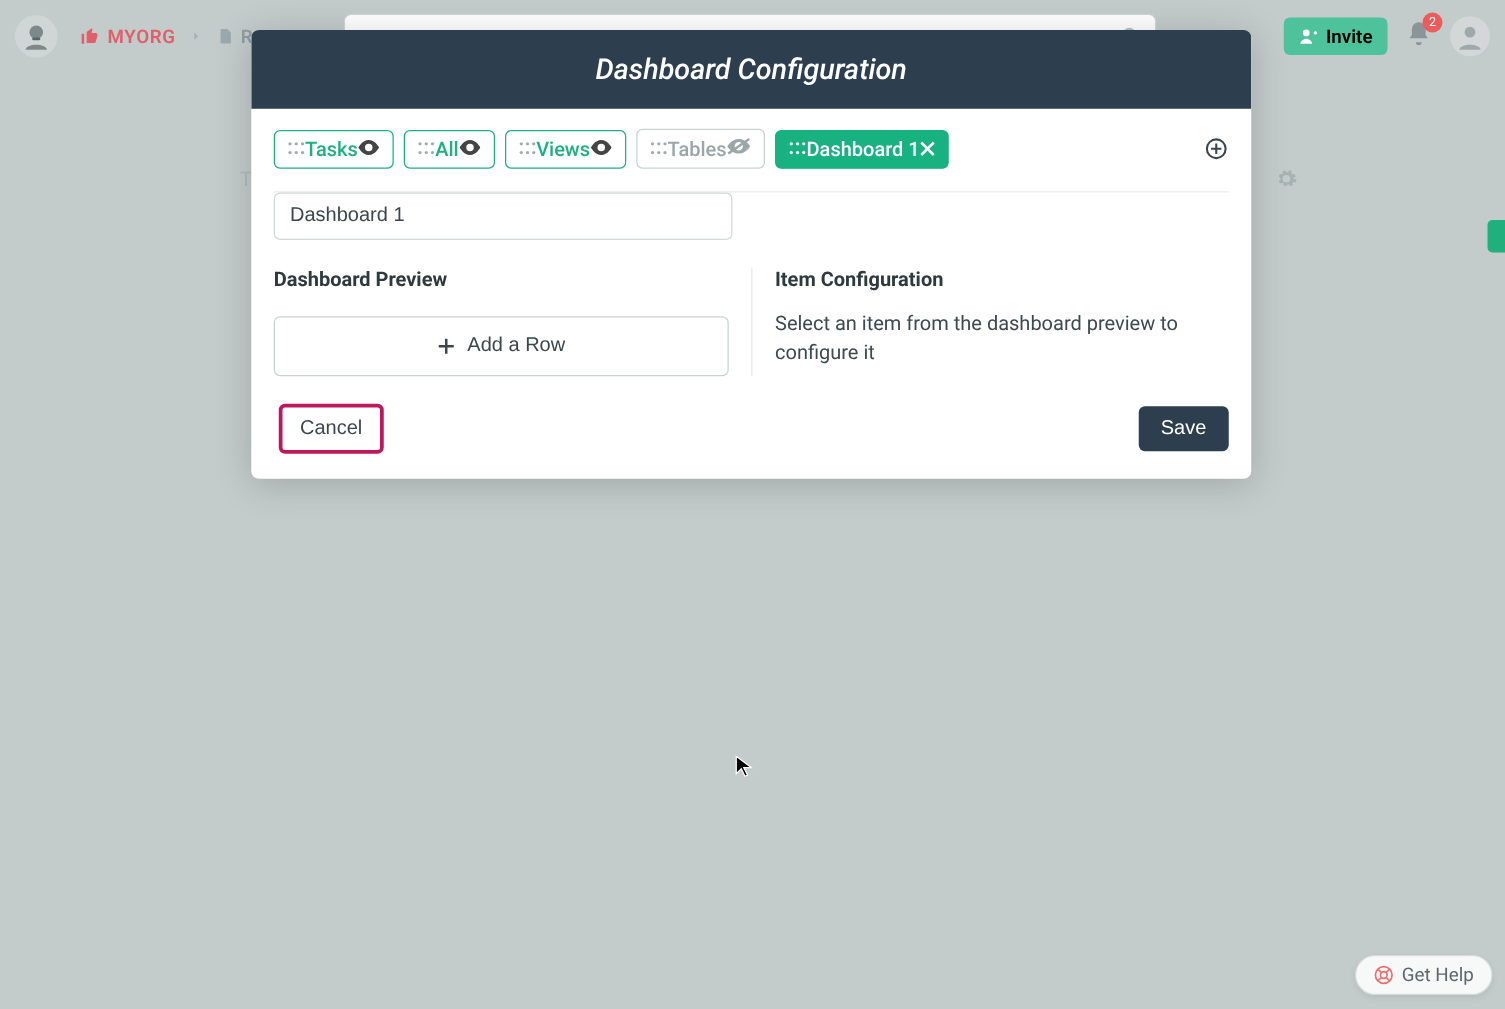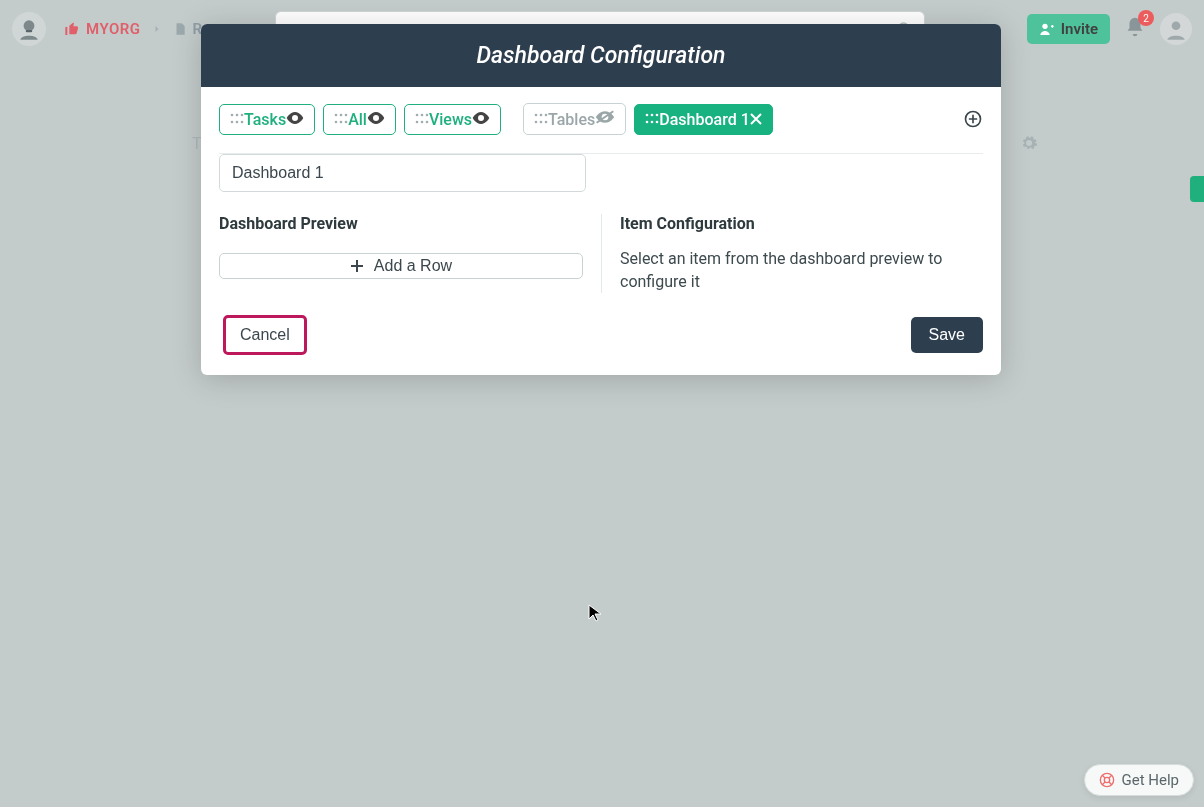--- a/index.html
+++ b/index.html
@@ -8,52 +8,52 @@
   .bg-topbar { position:absolute; top:0; left:0; right:0; height:58px; display:flex; align-items:center; padding:0 12px; }
   .bg-logo { width:34px; height:34px; border-radius:50%; background:#d0d6d6; display:flex; align-items:center; justify-content:center; }
   .bg-logo svg { width:26px; height:26px; }
   .bg-thumb { margin-left:18px; color:#e05f6a; display:flex; align-items:center; font-weight:600; font-size:15px; letter-spacing:.5px; }
   .bg-thumb svg { margin-right:6px; }
   .chev { margin:0 10px; color:#8e9da4; }
   .bg-crumb2 { color:#8e9da4; font-weight:600; font-size:15px; display:flex; align-items:center; gap:6px;}
   .bg-search { position:absolute; left:275px; top:11px; width:650px; height:36px; background:#fff; border:1px solid #cfd6d6; border-radius:6px; }
   .bg-search .sicon { position:absolute; right:10px; top:8px; }
   .bg-right { margin-left:auto; display:flex; align-items:center; gap:14px; }
-  .invite-btn { background:#4ec29a; color:#404040; font-weight:600; font-size:15px; padding:6px 12px; border-radius:5px; display:flex; align-items:center; gap:6px;margin-left:36px; }
+  .invite-btn { background:#4ec29a; color:#000000; font-weight:600; font-size:15px; padding:6px 12px; border-radius:5px; display:flex; align-items:center; gap:6px;margin-left:36px; }
   .bell-wrap { position:relative; color:#7c878c;}
   .bell-badge { position:absolute; top:-6px; right:-8px; background:#ec5c5c; color:#fff; font-size:10px; width:16px; height:16px; border-radius:50%; display:flex; align-items:center; justify-content:center; }
   .avatar { width:32px; height:32px; border-radius:50%; background:#d3d7d7; display:flex; align-items:center; justify-content:center; }
   .bg-gear { position:absolute; top:134px; left:1020px; color:#a7b2b4; }
   .bg-tab-text { position:absolute; top:134px; left:192px; color:#aebabc; font-size:16px; }
   .bg-rightbar { position:absolute; right:0; top:176px; width:14px; height:26px; background:#1fb07e; border-radius:4px 0 0 4px; }
   
   .overlay { position:absolute; inset:0; }
   .modal { position:absolute; left:201px; top:24px; width:800px; background:#fff; border-radius:6px; box-shadow:0 4px 30px rgba(0,0,0,.18); overflow:hidden; }
   .modal-header { background:#2d3e4e; color:#fff; text-align:center; padding:18px 0; font-size:23px; font-weight:500;font-style:italic; }
   .modal-body { padding:16px 18px 0 18px; }
   .tab-row { display:flex; align-items:center; gap:8px; border-bottom:1px solid #e8eced; padding-bottom:18px; }
   .pill { display:inline-flex; align-items:center; border:1.5px solid #1fb07e; color:#1fb07e; border-radius:5px; padding:5px 10px; font-size:16px; font-weight:500; }
   .pill .grip { color:#a0adb0; display:flex; }
-  .pill.muted { border-color:#c9d2d3; color:#9aa6a8;margin-left:14px; }
+  .pill.muted { border-color:#c9d2d3; color:#9aa6a8; }
   .pill.muted .lbl { color:#9aa6a8; }
   .pill .eye { color:#444; }
   .pill.muted .eye { color:#9aa6a8; }
   .pill.active { background:#18b180; border-color:#18b180; color:#fff; }
   .pill.active .grip { color:#fff; }
   .pill.active .lbl { color:#fff; }
   .pill.active .xclose { color:#fff; }
   .pill .lbl {}
   .addtab { margin-left:auto; color:#3b474c; display:flex; }
   .field-label { font-size:16px; color:#3b474c; margin-top:16px; margin-bottom:8px; }
   .input { width:367px; height:38px; border:1px solid #d3d9da; border-radius:5px; padding:0 12px; font-size:16px; color:#3b474c; outline:none; }
   .two-col { display:flex; margin-top:22px; }
   .left-col { width:382px; padding-right:18px; }
   .right-col { flex:1; border-left:1px solid #e3e8e9; padding-left:18px; }
   .section-title { font-weight:700; font-size:16px; color:#2e3a3d; margin-bottom:14px; }
-  .add-row { width:100%; height:26px; border:1px solid #c9d2d3; border-radius:5px; background:#fff; display:flex; align-items:center; justify-content:center; gap:10px; font-size:16px; color:#3b474c;margin-top:20px; }
+  .add-row { width:100%; height:48px; border:1px solid #c9d2d3; border-radius:5px; background:#fff; display:flex; align-items:center; justify-content:center; gap:10px; font-size:16px; color:#3b474c;margin-top:20px; }
   .item-help { color:#3d4a4e; font-size:16px; text-align:left; line-height:1.45; }
   .modal-footer { display:flex; align-items:center; padding:22px 18px 20px 22px; }
   .cancel { border:3px solid #be185d; background:#fff; color:#3b474c; padding:8px 14px; border-radius:5px; font-size:16px; }
   .save { margin-left:auto; background:#2d3e4e; color:#fff; border:none; padding:9px 18px; border-radius:5px; font-size:16px; }
   
   .get-help { position:absolute; right:10px; bottom:11px; background:#f7f9f9; border:1px solid #d7dddd; border-radius:20px; padding:6px 14px; display:flex; align-items:center; gap:6px; color:#5b676a; font-size:15px; box-shadow:0 2px 6px rgba(0,0,0,.08);}
   .get-help svg { color:#ed6e6e; }
   
   .cursor { position:absolute; left:588px; top:604px; }
 </style>

